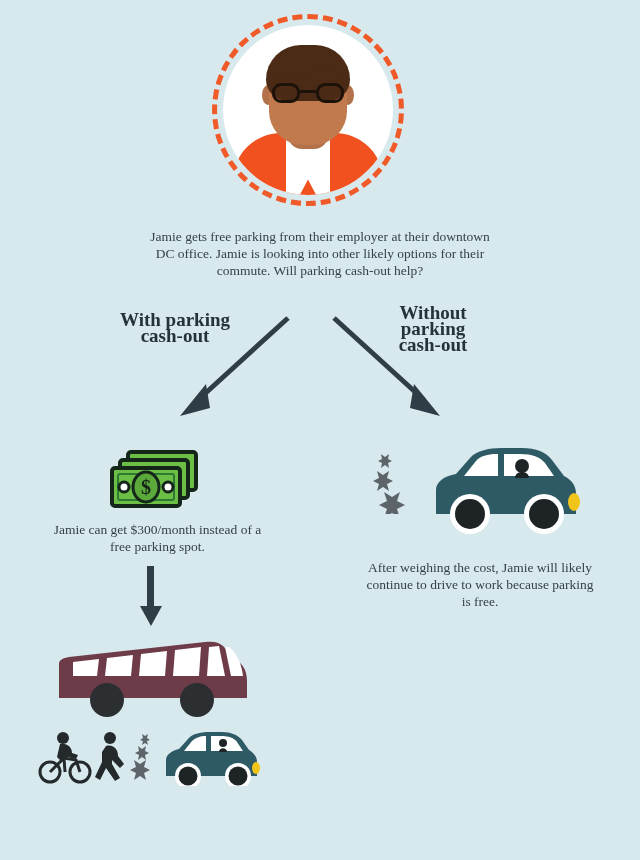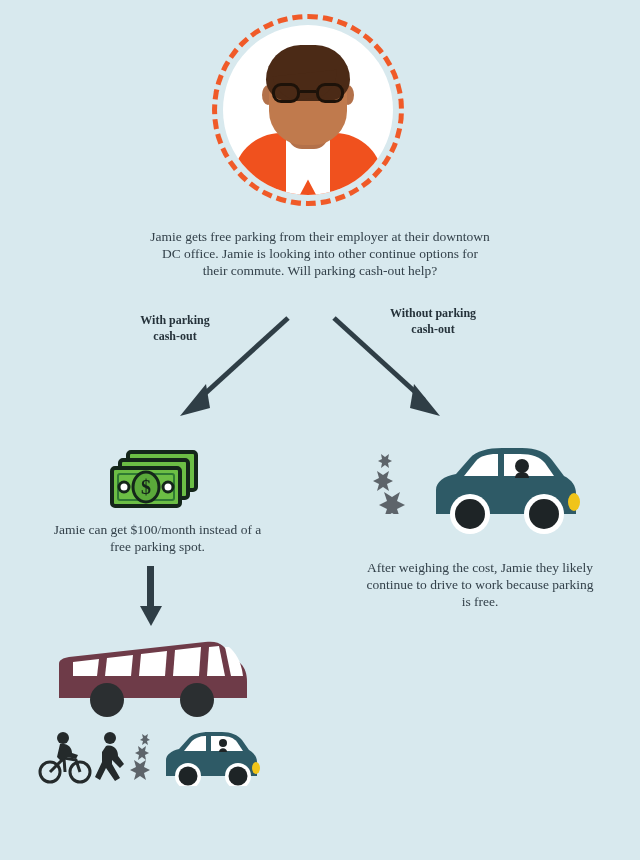--- a/index.html
+++ b/index.html
@@ -121,21 +121,21 @@
   
   .para {
     text-align: center;
     font-size: 13.5px;
     line-height: 17px;
     color: #33414a;
   }
   .branch-label {
     text-align: center;
     font-weight: bold;
-    font-size: 12px;
+    font-size: 19px;
     line-height: 16px;
     color: #25323a;
   }
 
   
   .arrow-svg { display: block; overflow: visible; }
 
   
   .money { left: 108px; top: 448px; }
 
@@ -160,21 +160,21 @@
       <div class="av-head"></div>
       <div class="av-hair"></div>
       <div class="av-glasses">
         <div class="av-lens l"></div>
         <div class="av-bridge"></div>
         <div class="av-lens r"></div>
       </div>
     </div>
   </div>
 
-  <div class="abs para" style="left:150px; top:228px; width:340px;">Jamie gets free parking from their employer at their downtown DC office. Jamie is looking into other continue options for their commute. Will parking cash-out help?</div>
+  <div class="abs para" style="left:150px; top:228px; width:340px;">Jamie gets free parking from their employer at their downtown DC office. Jamie is looking into other likely options for their commute. Will parking cash-out help?</div>
 
   <div class="abs branch-label" style="left:110px; top:312px; width:130px;">
     <div>With parking</div>
     <div>cash-out</div>
   </div>
 
   <div class="abs branch-label" style="left:368px; top:305px; width:130px;">
     <div>Without parking</div>
     <div>cash-out</div>
   </div>
@@ -195,21 +195,21 @@
       <rect x="12" y="12" width="68" height="38" rx="3" fill="#6cbe45"></rect>
       <rect x="4" y="20" width="68" height="38" rx="3" fill="#6cbe45"></rect>
     </g>
     <rect x="10" y="26" width="56" height="26" rx="2" fill="none" stroke="#2f7a33" stroke-width="2"></rect>
     <ellipse cx="38" cy="39" rx="13" ry="15" fill="#5aa93a" stroke="#14261a" stroke-width="3"></ellipse>
     <text x="38" y="46" font-family="'Liberation Serif', serif" font-size="20" font-weight="bold" fill="#14261a" text-anchor="middle">$</text>
     <circle cx="16" cy="39" r="5" fill="#ffffff" stroke="#14261a" stroke-width="3"></circle>
     <circle cx="60" cy="39" r="5" fill="#ffffff" stroke="#14261a" stroke-width="3"></circle>
   </svg>
 
-  <div class="abs para" style="left:45px; top:521px; width:225px;">Jamie can get $100/month instead of a free parking spot.</div>
+  <div class="abs para" style="left:45px; top:521px; width:225px;">Jamie can get $300/month instead of a free parking spot.</div>
 
   <svg class="abs puffs-big" width="44" height="62" viewBox="0 0 44 62">
     <g fill="#5d646a">
       <path d="M11 2 l4 3 4-3 -1 5 4 2 -4 2 1 5 -4-3 -4 3 1-5 -4-2 4-2z"></path>
       <path d="M5 19 l6 4 6-4 -2 7 6 3 -6 3 2 7 -6-4 -6 4 2-7 -6-3 6-3z" transform="translate(2,0)"></path>
       <path d="M6 38 l8 5 8-5 -3 9 8 4 -8 4 3 9 -8-5 -8 5 3-9 -8-4 8-4z" transform="translate(8,2)"></path>
     </g>
   </svg>
 
   <svg class="abs car-big" width="162" height="92" viewBox="0 0 162 92">
@@ -221,21 +221,21 @@
     <g fill="#1e2426">
       <circle cx="104" cy="22" r="7"></circle>
       <path d="M97 34 C97 26 111 26 111 34 Z"></path>
     </g>
     <circle cx="52" cy="70" r="20" fill="#ffffff"></circle>
     <circle cx="126" cy="70" r="20" fill="#ffffff"></circle>
     <circle cx="52" cy="70" r="15" fill="#1e2426"></circle>
     <circle cx="126" cy="70" r="15" fill="#1e2426"></circle>
   </svg>
 
-  <div class="abs para" style="left:365px; top:559px; width:230px;">After weighing the cost, Jamie they likely continue to drive to work because parking is free.</div>
+  <div class="abs para" style="left:365px; top:559px; width:230px;">After weighing the cost, Jamie will likely continue to drive to work because parking is free.</div>
 
   <svg class="abs arrow-svg" style="left:138px; top:566px;" width="26" height="62" viewBox="0 0 26 62">
     <rect x="9" y="0" width="7" height="42" fill="#2f3e46"></rect>
     <polygon points="2,40 24,40 13,60" fill="#2f3e46"></polygon>
   </svg>
 
   <svg class="abs bus" width="202" height="82" viewBox="0 0 202 82">
     <path d="M4 60 L4 26 C4 22 8 20 14 19 L150 4 C158 3 164 4 168 8 L186 26
              C190 30 192 36 192 44 L192 60 Z" fill="#6e3b48"></path>
     <g fill="#ffffff">

